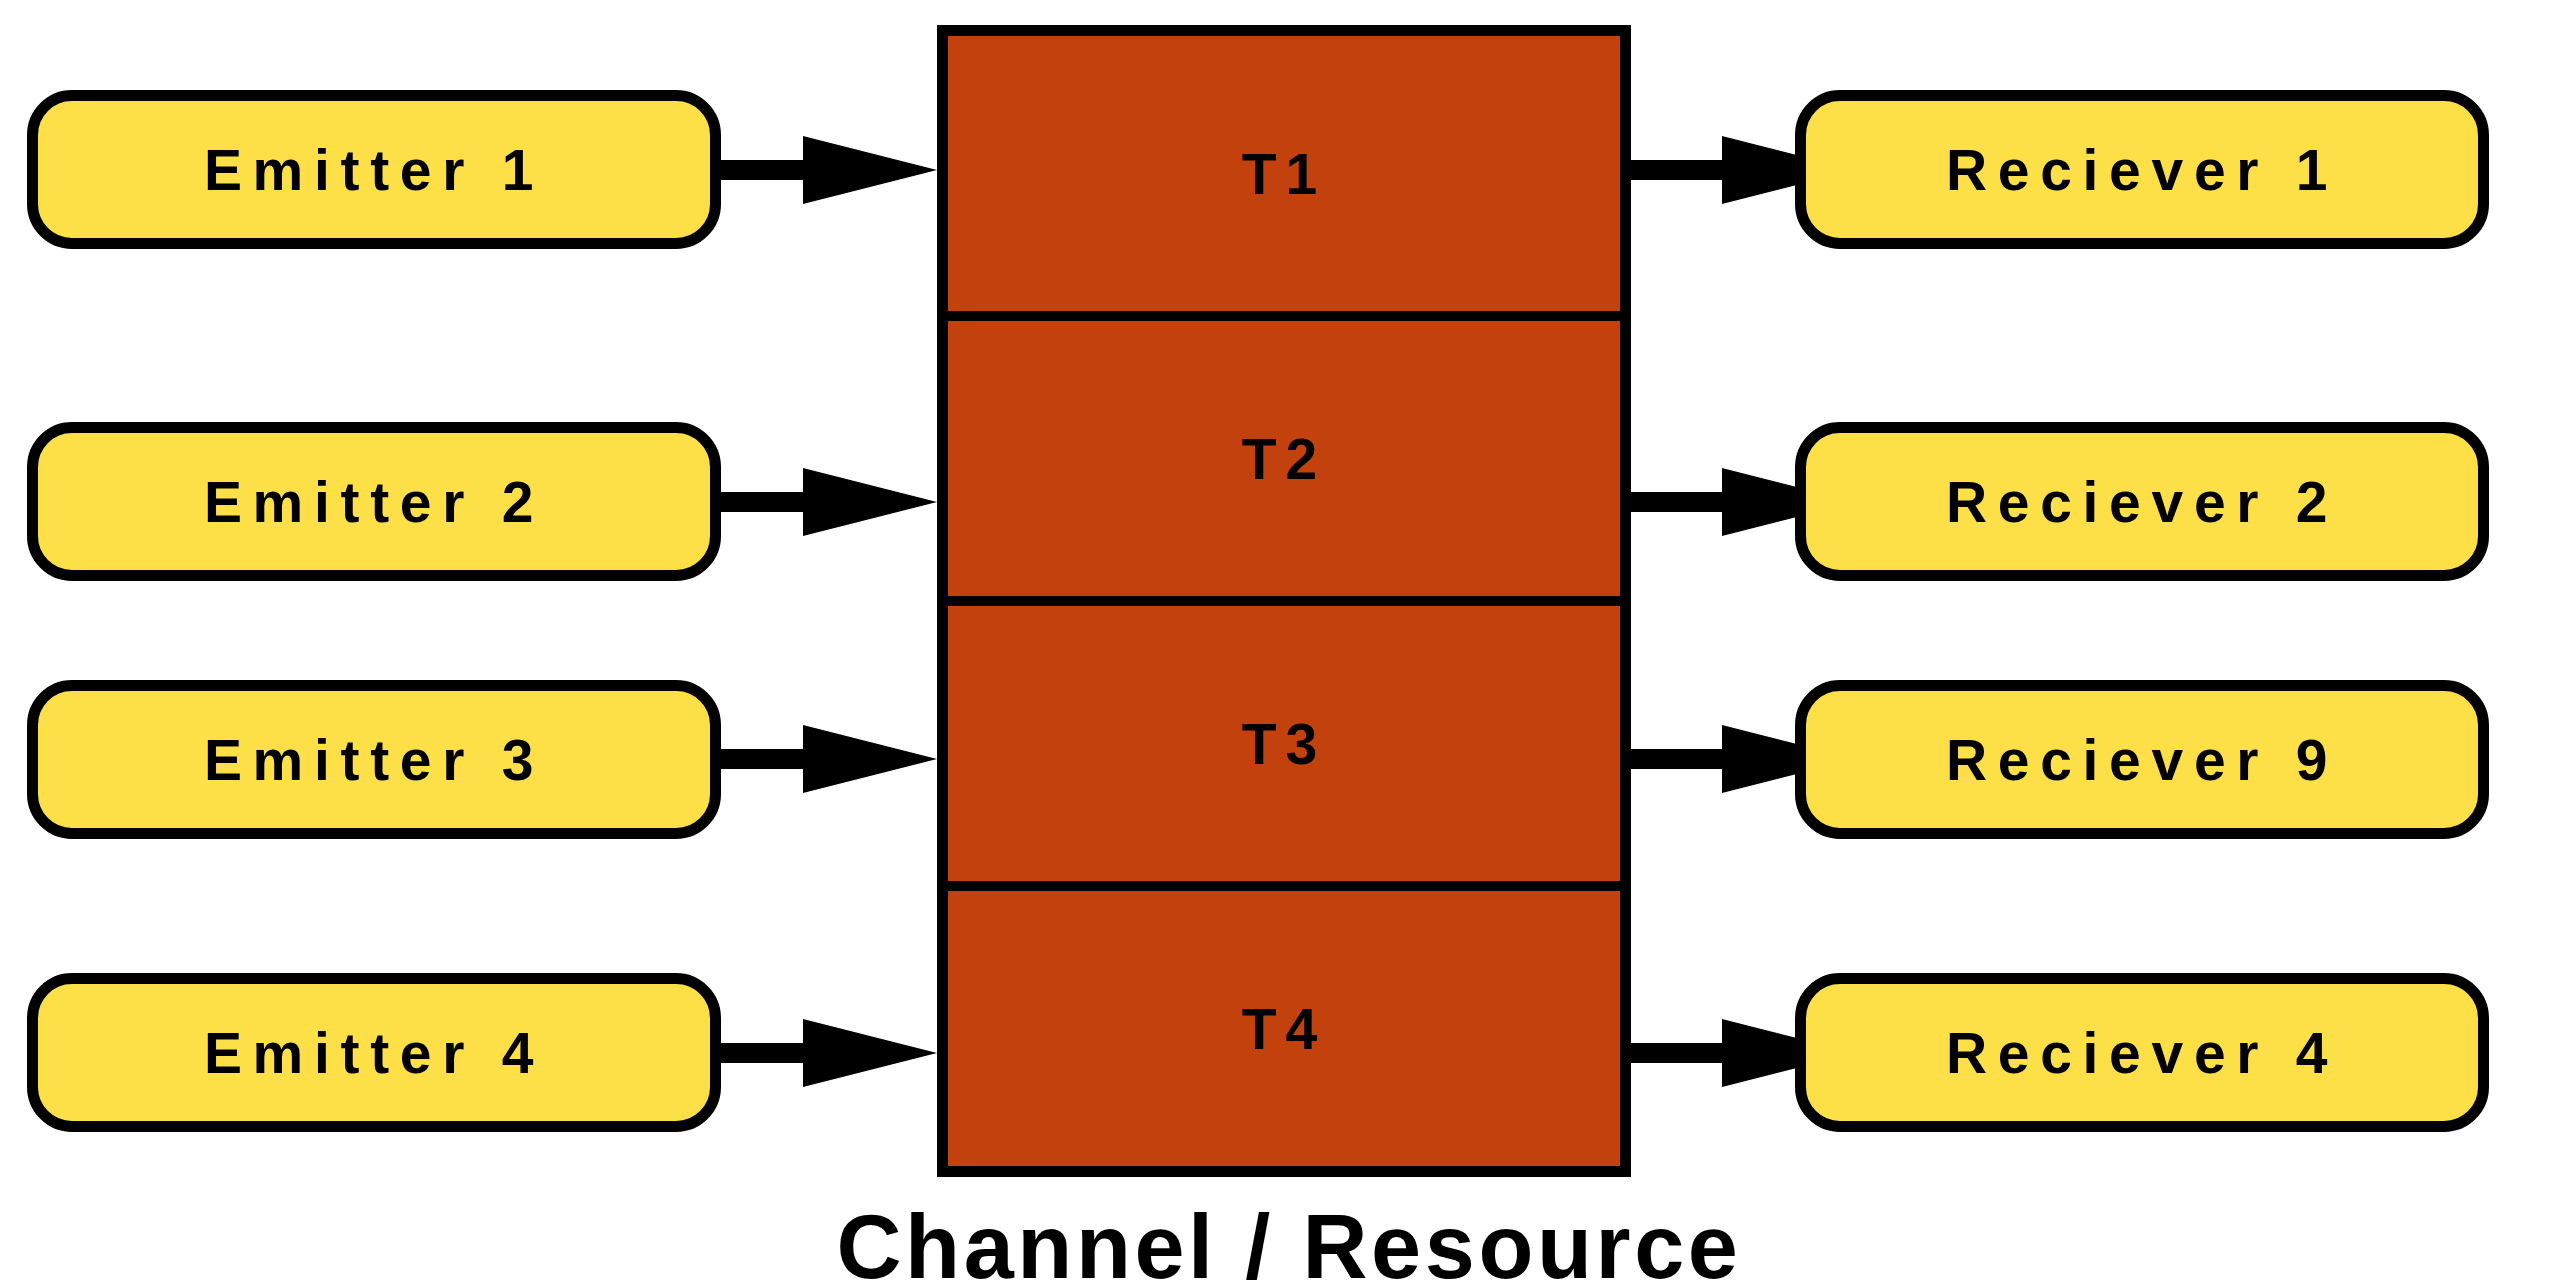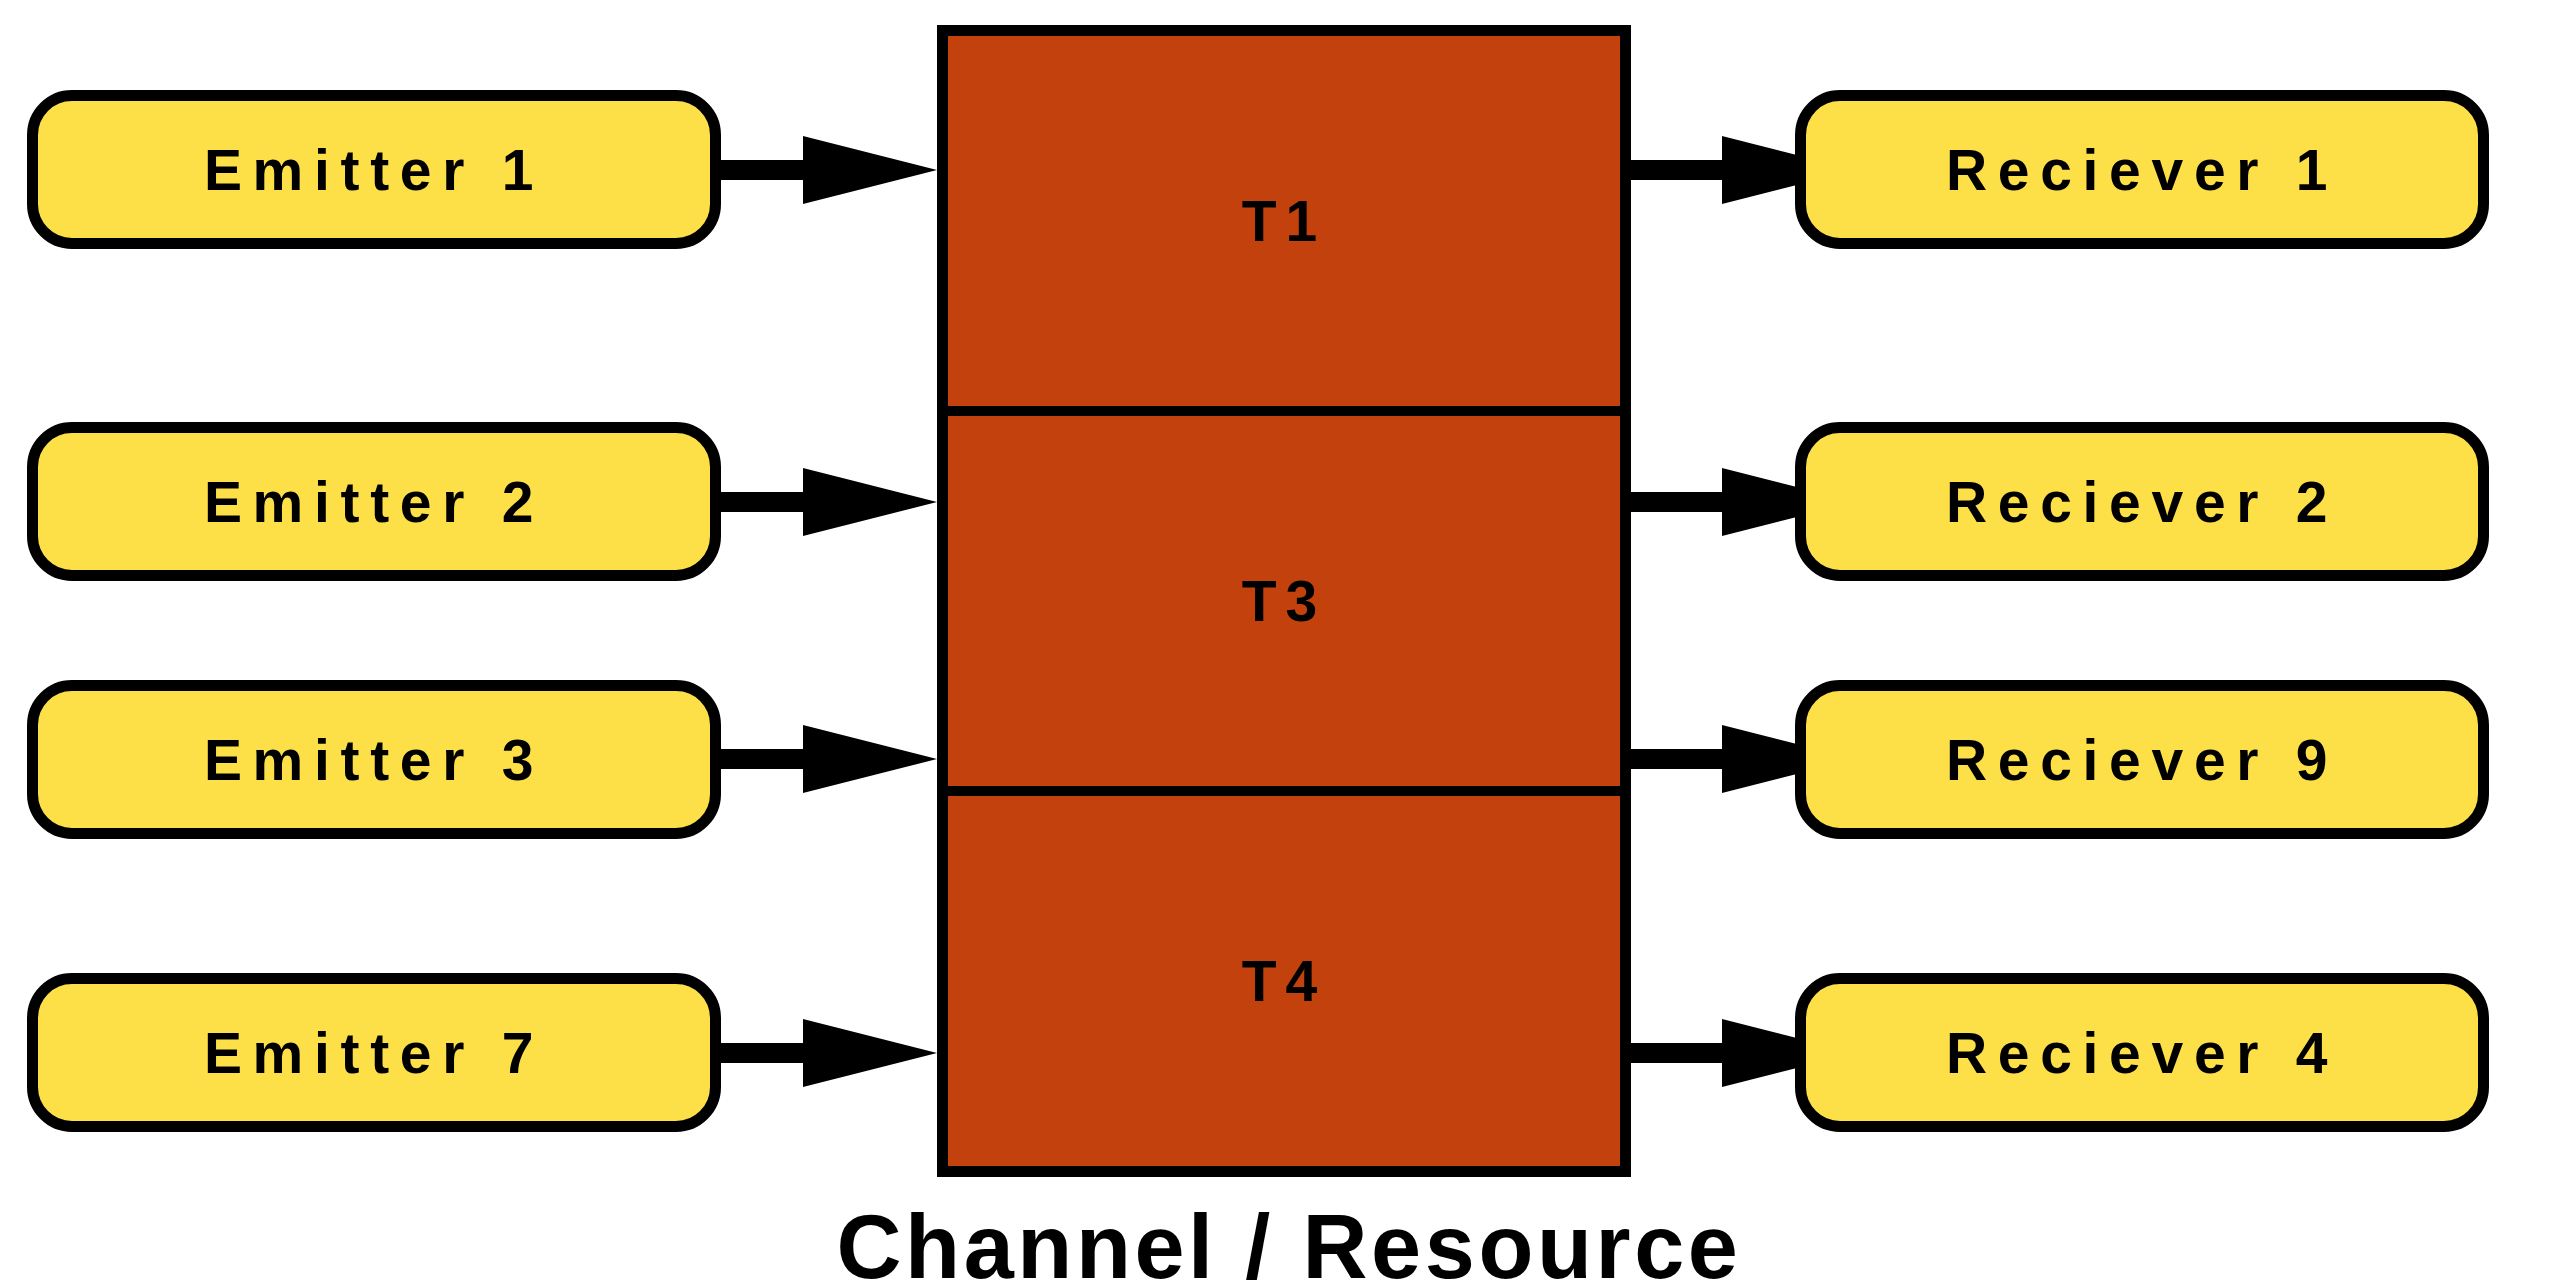--- a/index.html
+++ b/index.html
@@ -122,21 +122,21 @@
     <div class="node-box row-0">
       <span class="node-label">Emitter 1</span>
     </div>
     <div class="node-box row-1">
       <span class="node-label">Emitter 2</span>
     </div>
     <div class="node-box row-2">
       <span class="node-label">Emitter 3</span>
     </div>
     <div class="node-box row-3">
-      <span class="node-label">Emitter 7</span>
+      <span class="node-label">Emitter 4</span>
     </div>
   </div>
 
   <div class="arrow arrow-left row-0">
     <div class="shaft"></div>
     <div class="head"></div>
   </div>
   <div class="arrow arrow-left row-1">
     <div class="shaft"></div>
     <div class="head"></div>
@@ -146,20 +146,23 @@
     <div class="head"></div>
   </div>
   <div class="arrow arrow-left row-3">
     <div class="shaft"></div>
     <div class="head"></div>
   </div>
 
   <div class="channel-box">
     <div class="slot">
       <span class="slot-label">T1</span>
+    </div>
+    <div class="slot">
+      <span class="slot-label">T2</span>
     </div>
     <div class="slot">
       <span class="slot-label">T3</span>
     </div>
     <div class="slot">
       <span class="slot-label">T4</span>
     </div>
   </div>
 
   <div class="arrow arrow-right row-0">

